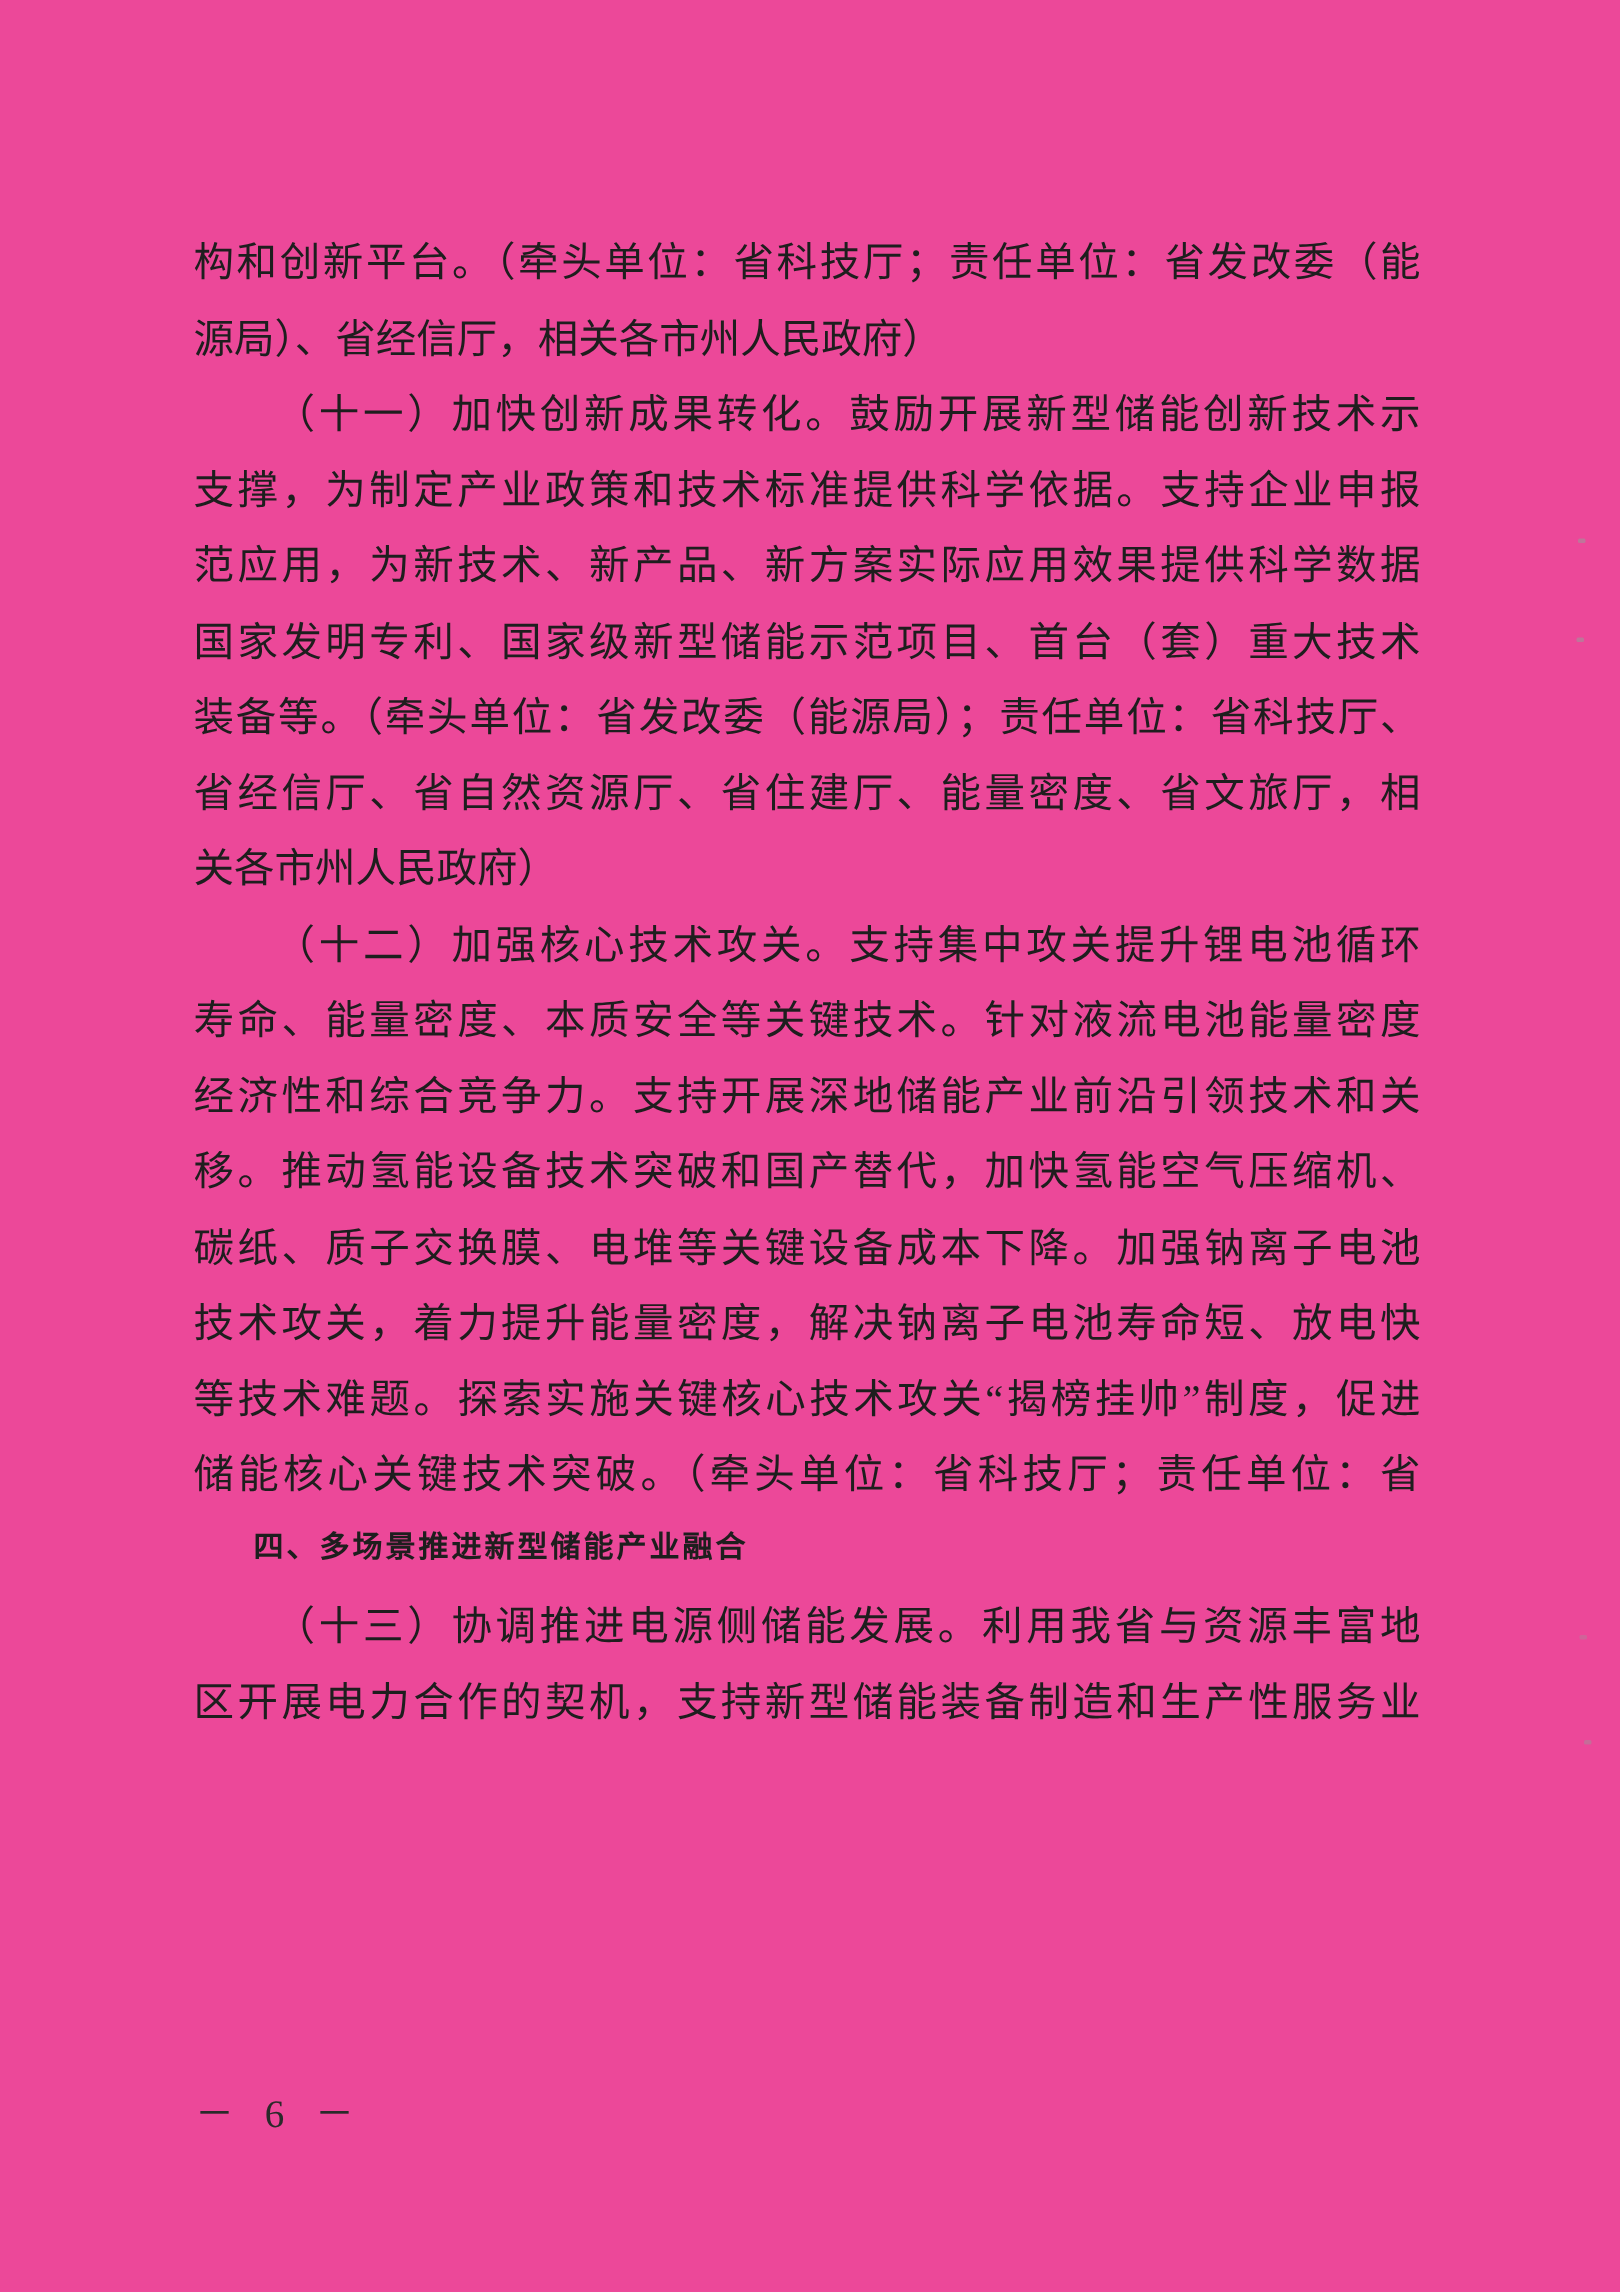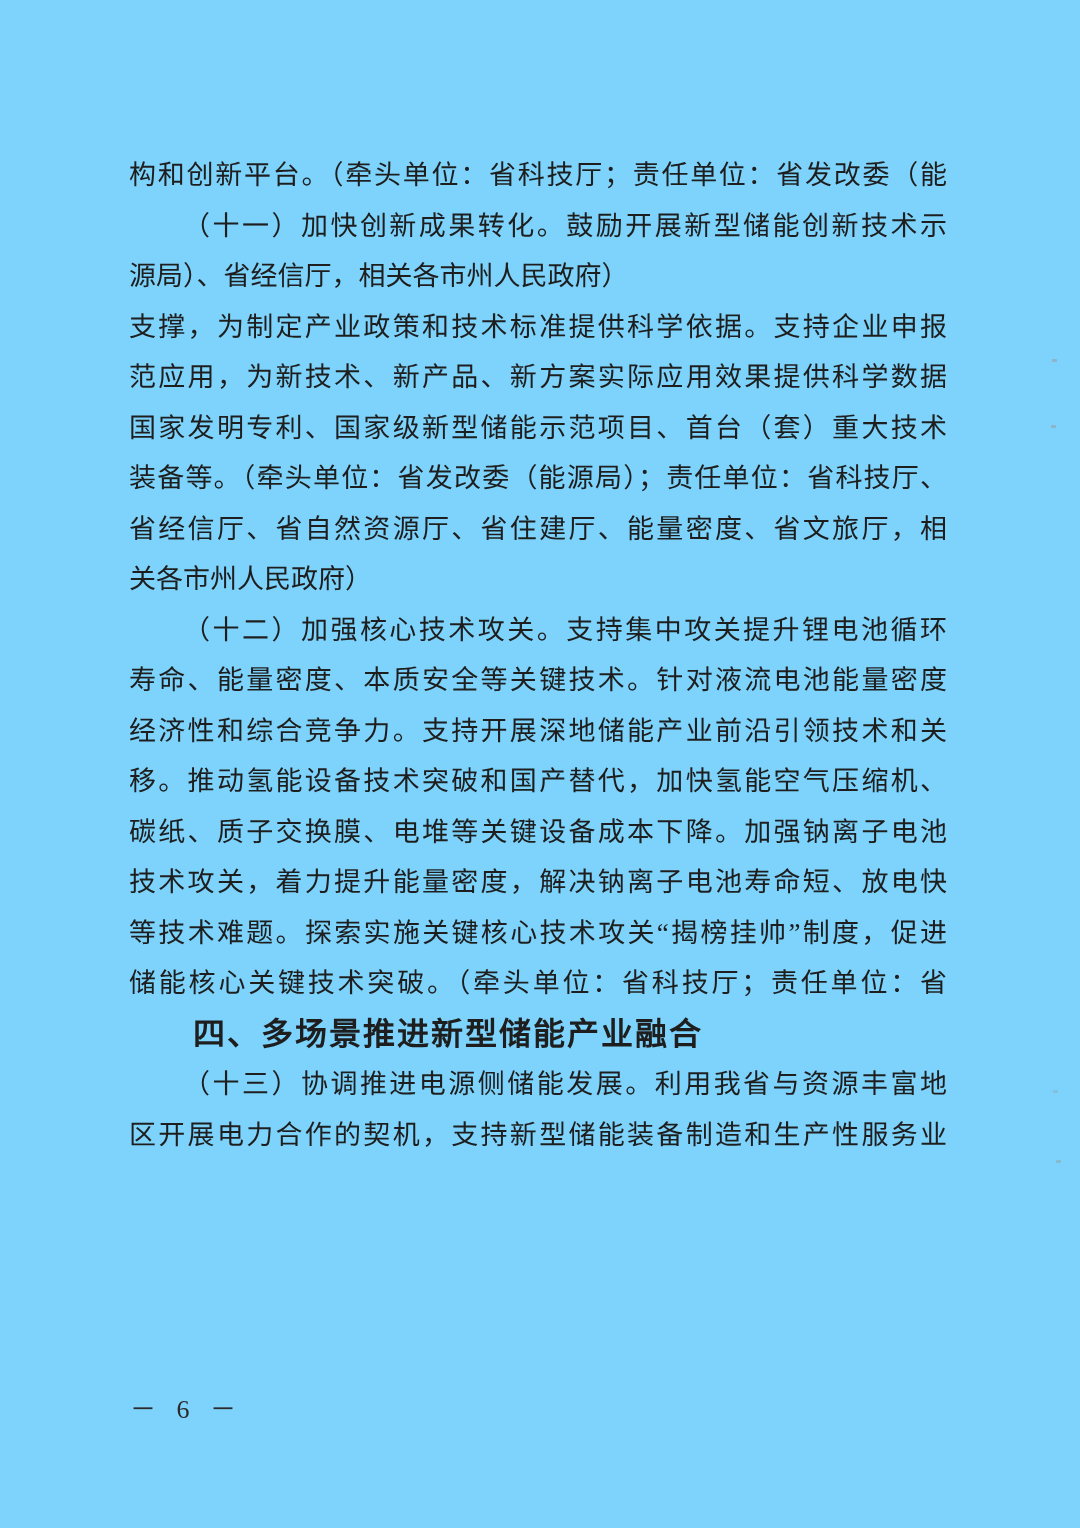--- a/index.html
+++ b/index.html
@@ -4,21 +4,21 @@
 <style>
   html, body {
     margin: 0;
     padding: 0;
     background: #ffffff;
   }
   .page {
     position: relative;
     width: 1080px;
     height: 1528px;
-    background: #7dd3fc;
+    background: #ec4899;
     overflow: hidden;
     font-family: "Liberation Serif", "DejaVu Serif", serif;
     color: #1e1e1e;
   }
   .text-block {
     position: absolute;
     left: 129px;
     top: 150px;
     width: 818px;
   }
@@ -32,23 +32,23 @@
     white-space: nowrap;
     overflow: visible;
   }
   .line.para-end {
     text-align-last: left;
   }
   .line.indent {
     text-indent: 2em;
   }
   .line.heading {
-    font-family: Liberation Serif, serif;
+    font-family: Liberation Mono, monospace;
     font-weight: bold;
-    font-size: 32px;
+    font-size: 20px;
     text-align-last: left;
     letter-spacing: 2px;
   }
   .page-number {
     position: absolute;
     left: 130px;
     top: 1388px;
     font-size: 26px;
     letter-spacing: 7px;
     color: #2a2a2a;
@@ -67,22 +67,22 @@
   .a3 { left: 1053px; top: 1090px; opacity: 0.35; }
   .a4 { left: 1056px; top: 1160px; opacity: 0.45; }
 </style>
 </head>
 <body>
 
 <div class="page">
 
   <div class="text-block">
     <div class="line">构和创新平台。（牵头单位：省科技厅；责任单位：省发改委（能</div>
+    <div class="line para-end">源局）、省经信厅，相关各市州人民政府）</div>
     <div class="line indent">（十一）加快创新成果转化。鼓励开展新型储能创新技术示</div>
-    <div class="line para-end">源局）、省经信厅，相关各市州人民政府）</div>
     <div class="line">支撑，为制定产业政策和技术标准提供科学依据。支持企业申报</div>
     <div class="line">范应用，为新技术、新产品、新方案实际应用效果提供科学数据</div>
     <div class="line">国家发明专利、国家级新型储能示范项目、首台（套）重大技术</div>
     <div class="line">装备等。（牵头单位：省发改委（能源局）；责任单位：省科技厅、</div>
     <div class="line">省经信厅、省自然资源厅、省住建厅、能量密度、省文旅厅，相</div>
     <div class="line para-end">关各市州人民政府）</div>
     <div class="line indent">（十二）加强核心技术攻关。支持集中攻关提升锂电池循环</div>
     <div class="line">寿命、能量密度、本质安全等关键技术。针对液流电池能量密度</div>
     <div class="line">经济性和综合竞争力。支持开展深地储能产业前沿引领技术和关</div>
     <div class="line">移。推动氢能设备技术突破和国产替代，加快氢能空气压缩机、</div>

